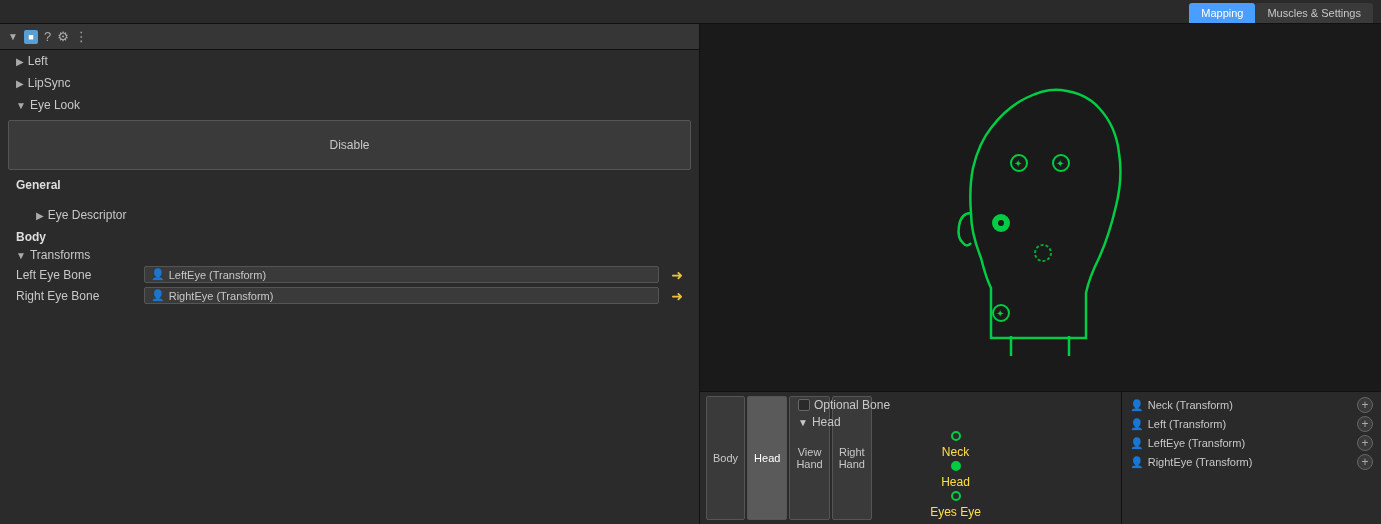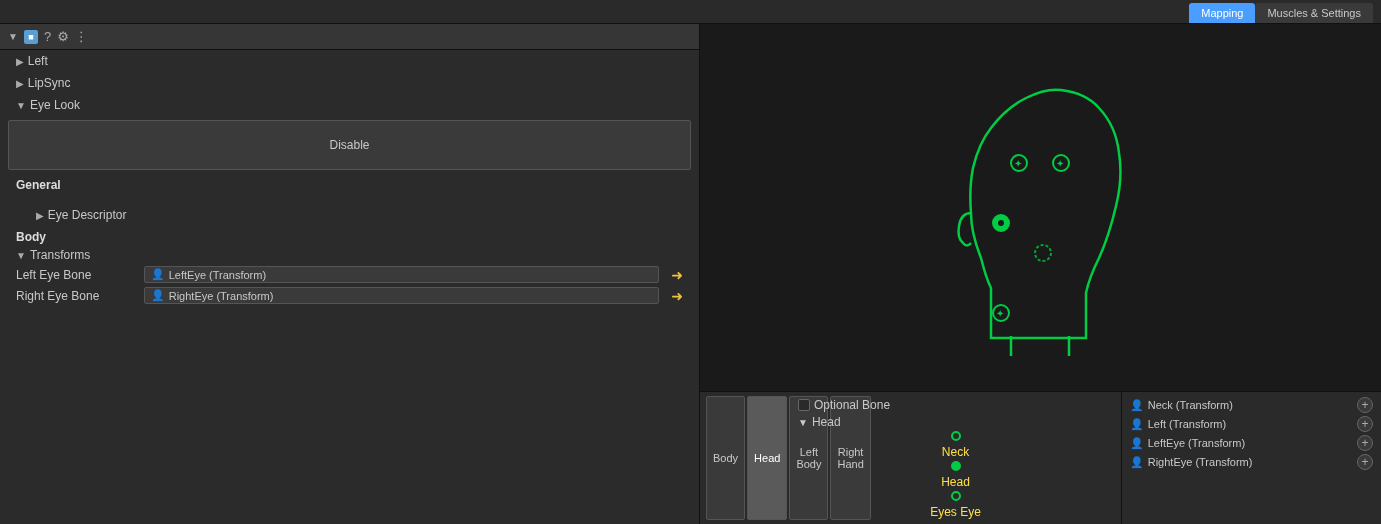--- a/index.html
+++ b/index.html
@@ -456,21 +456,21 @@
           <text x="-5" y="4" fill="#00cc44" font-size="10">✦</text>
         </g>
       </svg>
     </div>
 
     <div class="bottom-controls">
 
       <div class="body-buttons">
         <button class="body-btn">Body</button>
         <button class="body-btn active">Head</button>
-        <button class="body-btn">Left Body</button>
+        <button class="body-btn">View Hand</button>
         <button class="body-btn">Right Hand</button>
       </div>
 
       <div class="bone-tree">
         <div class="optional-bone-row">
           <div class="optional-check"></div>
           <span class="optional-label">Optional Bone</span>
         </div>
         <div class="tree-section-head">
           <span class="arrow">▼</span>

